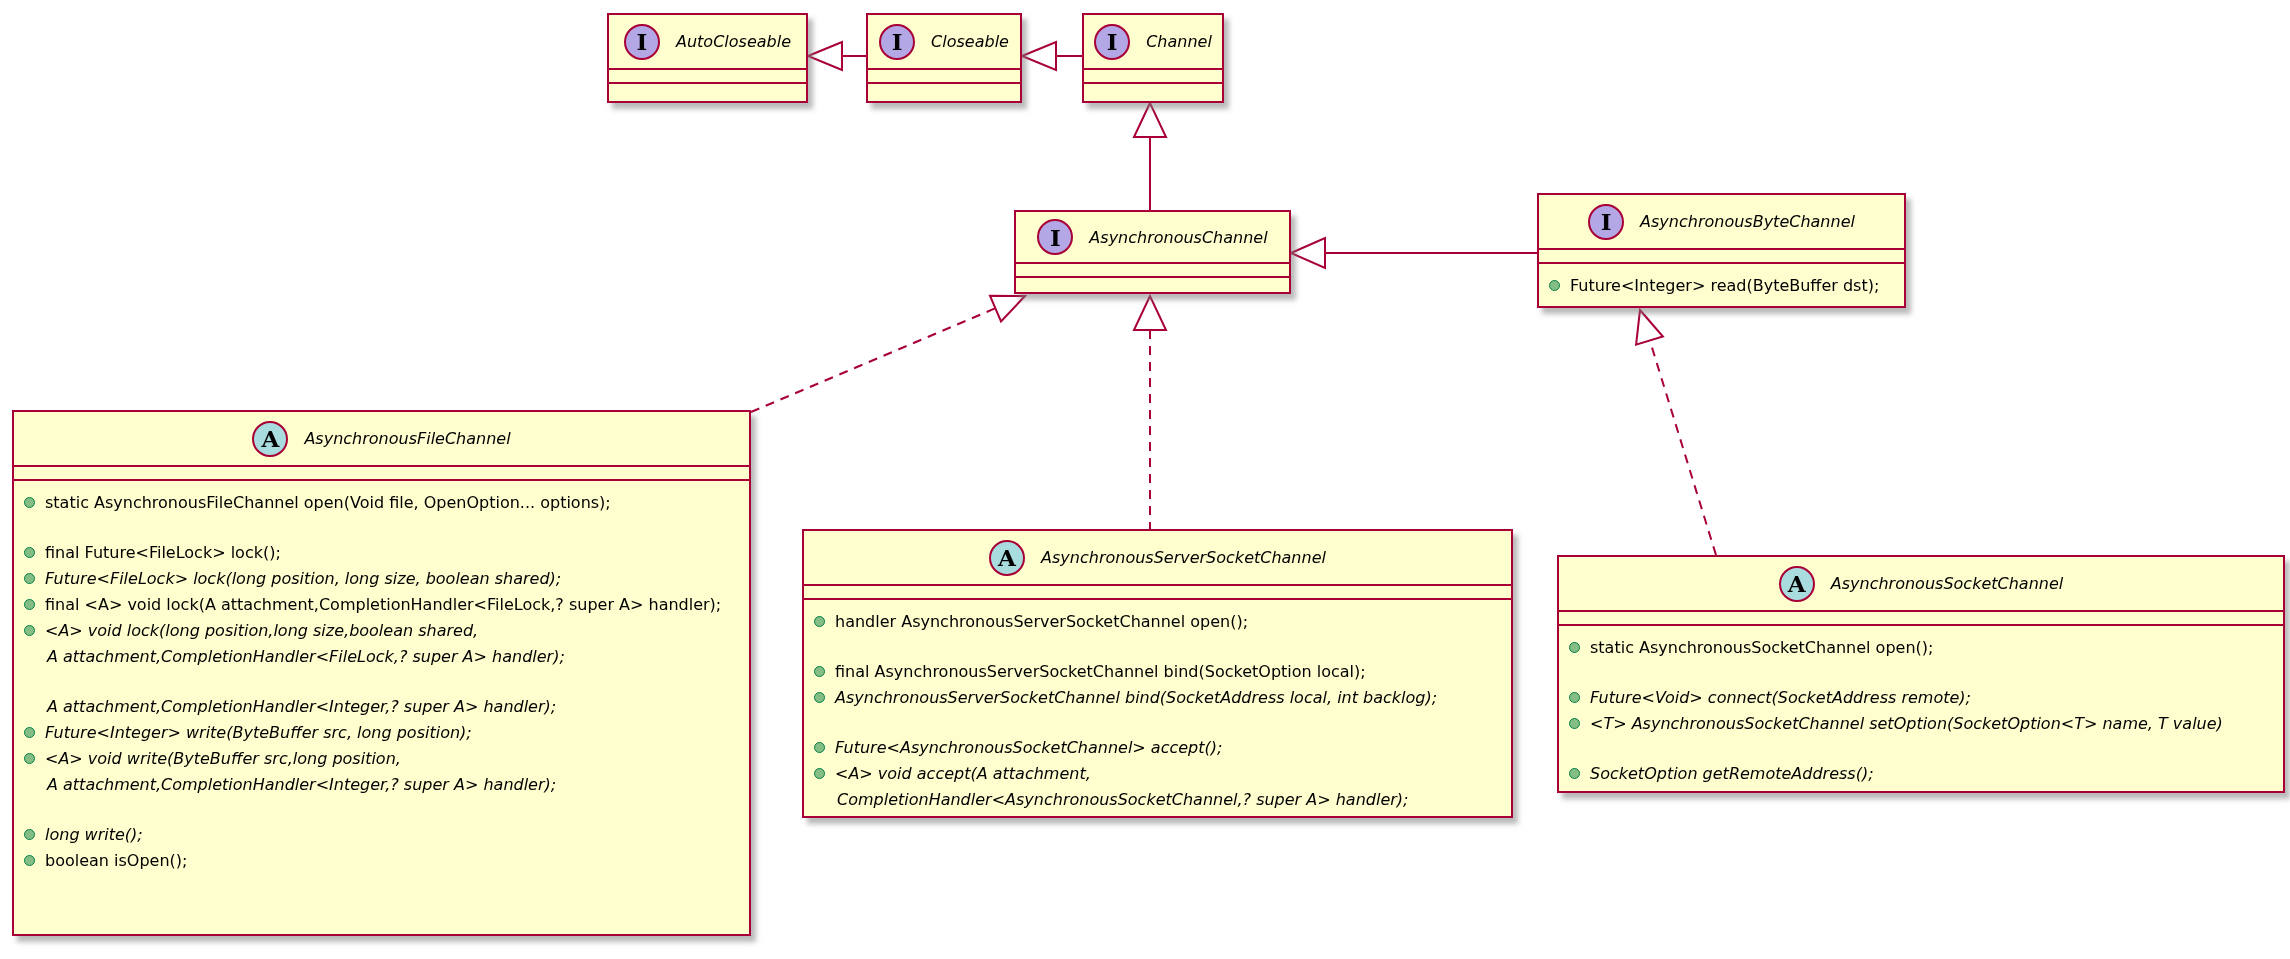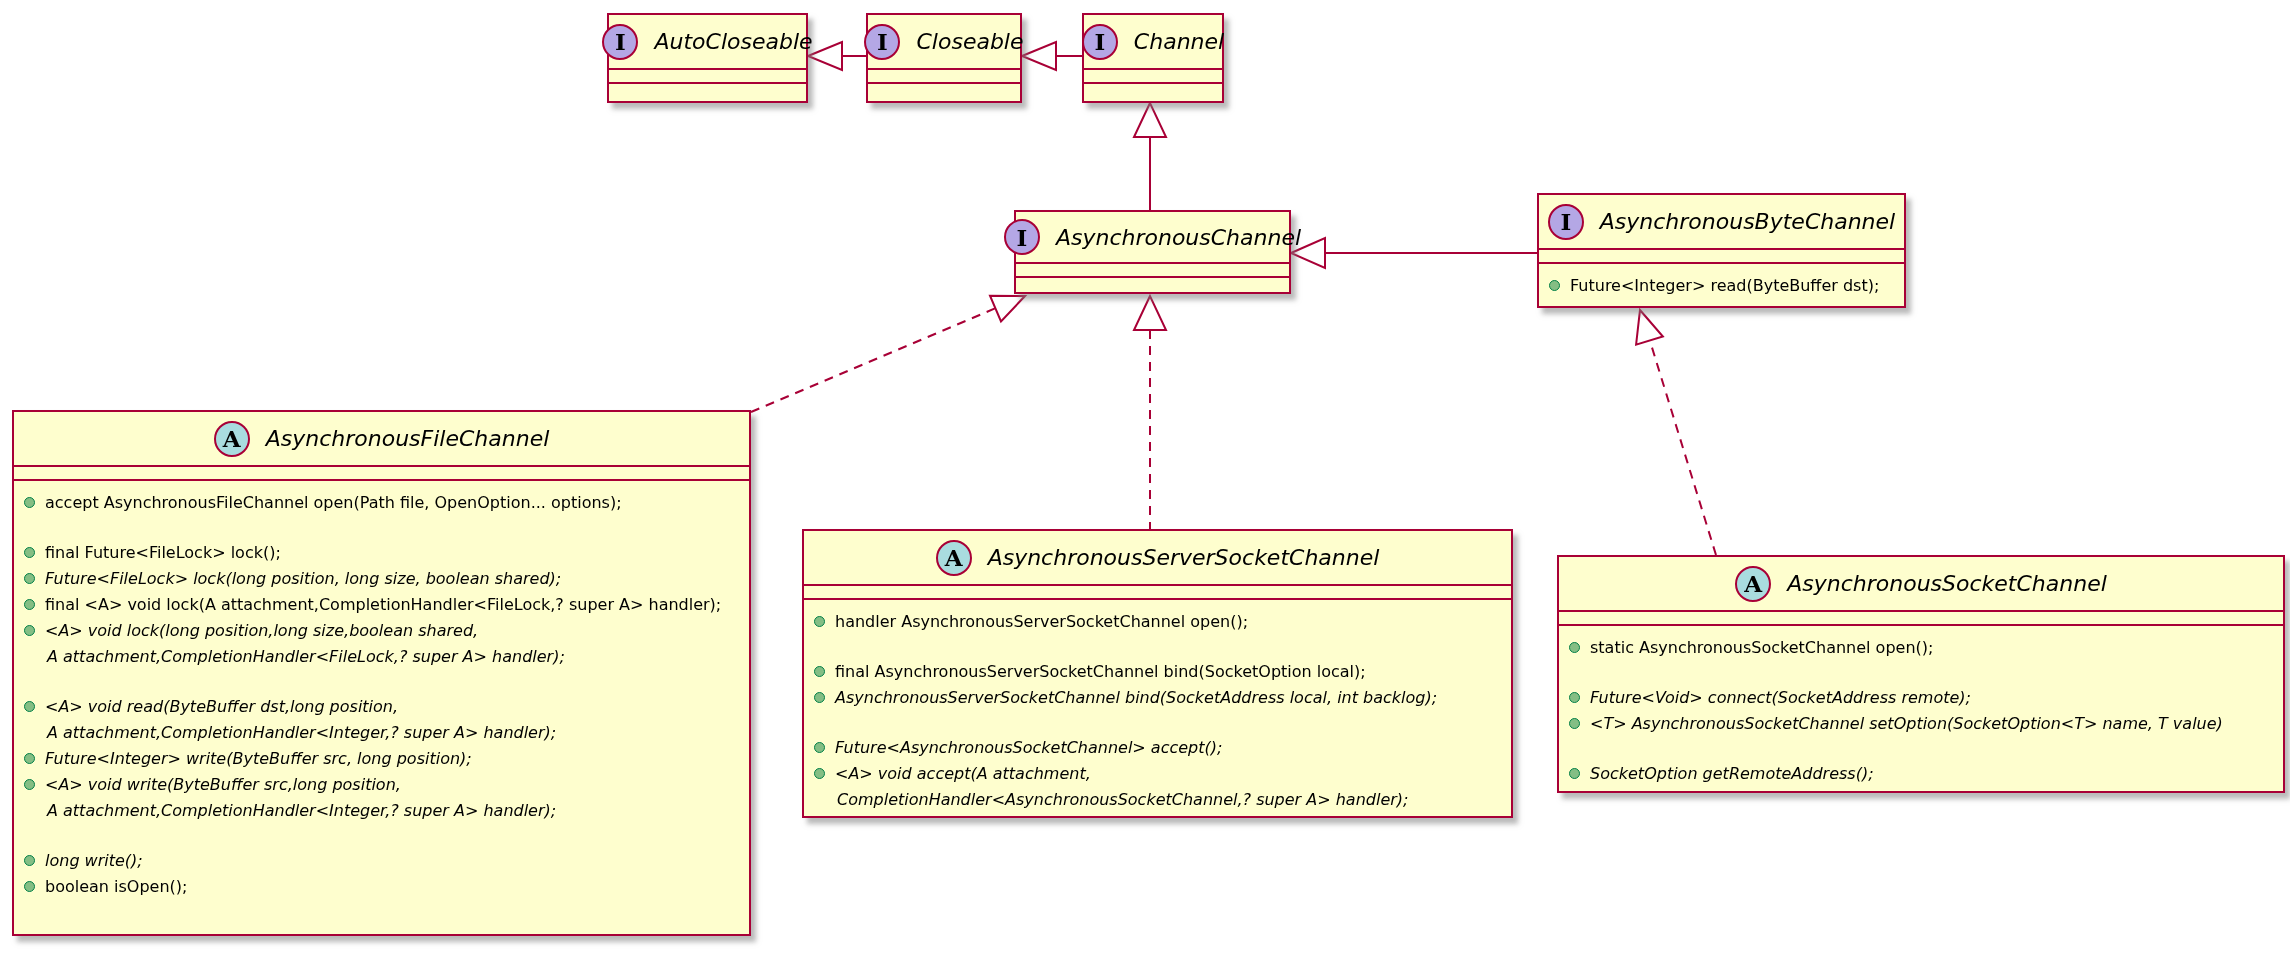--- a/index.html
+++ b/index.html
@@ -22,21 +22,21 @@
     display:flex;align-items:center;justify-content:center;gap:16px;padding:0 8px;}
   .uml-fields{height:12px;flex:0 0 12px;border-bottom:2px solid var(--line);}
   .uml-members{flex:1 1 auto;padding:8px 10px;overflow:hidden;}
 
   .circ{width:36px;height:36px;border-radius:50%;border:2px solid var(--line);
     display:flex;align-items:center;justify-content:center;box-sizing:border-box;
     font-family:"DejaVu Serif","Liberation Serif",serif;font-weight:bold;
     font-size:23px;line-height:1;flex:0 0 36px;}
   .circ.interface{background:var(--iface-fill);}
   .circ.abstract{background:var(--abstract-fill);}
-  .cname{font-style:italic;font-size:22px;white-space:nowrap;}
+  .cname{font-style:italic;font-size:16px;white-space:nowrap;}
 
   .m-row{height:26px;display:flex;align-items:center;font-size:16px;white-space:nowrap;}
   .m-row.italic .mtext{font-style:italic;}
   .m-row.indent{padding-left:23px;}
   .m-spacer{height:24px;}
   .bullet{width:11px;height:11px;border-radius:50%;background:var(--bullet-fill);
     border:1.5px solid var(--bullet-border);margin-right:10px;flex:0 0 11px;box-sizing:border-box;}
 
   
   .pos-autocloseable{left:607px;top:13px;width:201px;height:90px;}
@@ -144,21 +144,21 @@
 
   <div class="uml-box pos-asyncfilechannel">
     <div class="uml-title">
       <span class="circ abstract">A</span>
       <span class="cname">AsynchronousFileChannel</span>
     </div>
     <div class="uml-fields"></div>
     <div class="uml-members">
         <div class="m-row">
           <span class="bullet"></span>
-          <span class="mtext">accept AsynchronousFileChannel open(Path file, OpenOption... options);</span>
+          <span class="mtext">static AsynchronousFileChannel open(Void file, OpenOption... options);</span>
         </div>
         <div class="m-spacer"></div>
         <div class="m-row">
           <span class="bullet"></span>
           <span class="mtext">final Future&lt;FileLock&gt; lock();</span>
         </div>
         <div class="m-row italic">
           <span class="bullet"></span>
           <span class="mtext">Future&lt;FileLock&gt; lock(long position, long size, boolean shared);</span>
         </div>
@@ -167,24 +167,20 @@
           <span class="mtext">final &lt;A&gt; void lock(A attachment,CompletionHandler&lt;FileLock,? super A&gt; handler);</span>
         </div>
         <div class="m-row italic">
           <span class="bullet"></span>
           <span class="mtext">&lt;A&gt; void lock(long position,long size,boolean shared,</span>
         </div>
         <div class="m-row italic indent">
           <span class="mtext">A attachment,CompletionHandler&lt;FileLock,? super A&gt; handler);</span>
         </div>
         <div class="m-spacer"></div>
-        <div class="m-row italic">
-          <span class="bullet"></span>
-          <span class="mtext">&lt;A&gt; void read(ByteBuffer dst,long position,</span>
-        </div>
         <div class="m-row italic indent">
           <span class="mtext">A attachment,CompletionHandler&lt;Integer,? super A&gt; handler);</span>
         </div>
         <div class="m-row italic">
           <span class="bullet"></span>
           <span class="mtext">Future&lt;Integer&gt; write(ByteBuffer src, long position);</span>
         </div>
         <div class="m-row italic">
           <span class="bullet"></span>
           <span class="mtext">&lt;A&gt; void write(ByteBuffer src,long position,</span>

